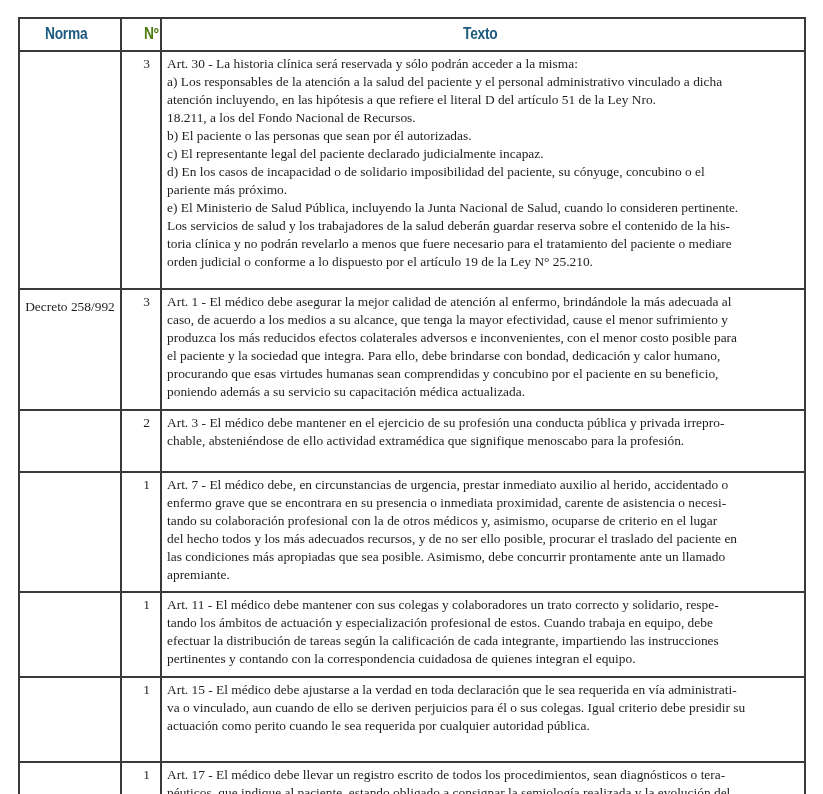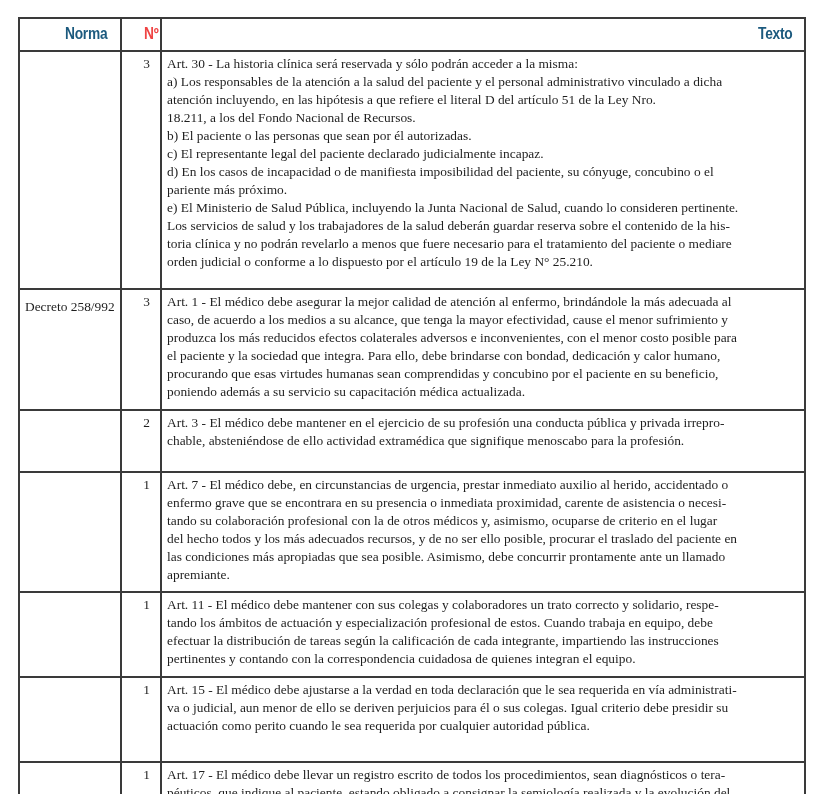--- a/index.html
+++ b/index.html
@@ -24,21 +24,21 @@
     }
     .doc-table th, .doc-table td {
       border: 2px solid #3a3a3a;
       vertical-align: top;
     }
     .doc-table th {
       font-family: "Liberation Sans", sans-serif;
       font-weight: bold;
       font-size: 16px;
       color: #1c5a7e;
-      text-align: right;
+      text-align: center;
       padding: 6px 6px 5px 6px;
       height: 20px;
       letter-spacing: -0.3px;
       transform-origin: left;
     }
     .doc-table th span {
       display: inline-block;
       transform: scaleX(0.86);
       transform-origin: left center;
     }
@@ -46,20 +46,21 @@
     .col-num { width: 40px; }
     .col-texto { width: auto; }
     .doc-table td {
       font-family: "Liberation Serif", serif;
       font-size: 13.4px;
       line-height: 18px;
       color: #1e1e1e;
       padding: 3px 5px 3px 5px;
     }
     td.norma {
+      text-align: center;
       padding-top: 8px;
     }
     td.num {
       text-align: right;
       padding-right: 10px;
     }
     td.texto .line {
       display: block;
       white-space: nowrap;
     }
@@ -76,39 +77,39 @@
 
 <table class="doc-table">
   <colgroup>
     <col class="col-norma">
     <col class="col-num">
     <col class="col-texto">
   </colgroup>
   <thead>
     <tr>
       <th style="color: rgb(28, 90, 126);"><span>Norma</span></th>
-      <th style="color: #ef4444; padding-left: 22px;"><span>Nº</span></th>
+      <th style="color: #4d7c0f; padding-left: 22px;"><span>Nº</span></th>
       <th style="color: rgb(28, 90, 126);"><span>Texto</span></th>
     </tr>
   </thead>
   <tbody>
 
     <tr class="row-a">
       <td class="norma">
         <span class="line"></span>
       </td>
       <td class="num">3</td>
       <td class="texto">
         <span class="line">Art. 30 - La historia clínica será reservada y sólo podrán acceder a la misma:</span>
         <span class="line">a) Los responsables de la atención a la salud del paciente y el personal administrativo vinculado a dicha</span>
         <span class="line">atención incluyendo, en las hipótesis a que refiere el literal D del artículo 51 de la Ley Nro.</span>
         <span class="line">18.211, a los del Fondo Nacional de Recursos.</span>
         <span class="line">b) El paciente o las personas que sean por él autorizadas.</span>
         <span class="line">c) El representante legal del paciente declarado judicialmente incapaz.</span>
-        <span class="line">d) En los casos de incapacidad o de manifiesta imposibilidad del paciente, su cónyuge, concubino o el</span>
+        <span class="line">d) En los casos de incapacidad o de solidario imposibilidad del paciente, su cónyuge, concubino o el</span>
         <span class="line">pariente más próximo.</span>
         <span class="line">e) El Ministerio de Salud Pública, incluyendo la Junta Nacional de Salud, cuando lo consideren pertinente.</span>
         <span class="line">Los servicios de salud y los trabajadores de la salud deberán guardar reserva sobre el contenido de la his-</span>
         <span class="line">toria clínica y no podrán revelarlo a menos que fuere necesario para el tratamiento del paciente o mediare</span>
         <span class="line">orden judicial o conforme a lo dispuesto por el artículo 19 de la Ley N° 25.210.</span>
       </td>
     </tr>
 
     <tr class="row-b">
       <td class="norma">
@@ -157,21 +158,21 @@
         <span class="line">efectuar la distribución de tareas según la calificación de cada integrante, impartiendo las instrucciones</span>
         <span class="line">pertinentes y contando con la correspondencia cuidadosa de quienes integran el equipo.</span>
       </td>
     </tr>
 
     <tr class="row-f">
       <td class="norma"></td>
       <td class="num">1</td>
       <td class="texto">
         <span class="line">Art. 15 - El médico debe ajustarse a la verdad en toda declaración que le sea requerida en vía administrati-</span>
-        <span class="line">va o judicial, aun menor de ello se deriven perjuicios para él o sus colegas. Igual criterio debe presidir su</span>
+        <span class="line">va o vinculado, aun cuando de ello se deriven perjuicios para él o sus colegas. Igual criterio debe presidir su</span>
         <span class="line">actuación como perito cuando le  sea requerida por cualquier autoridad pública.</span>
       </td>
     </tr>
 
     <tr class="row-g">
       <td class="norma"></td>
       <td class="num">1</td>
       <td class="texto">
         <span class="line">Art. 17 - El médico debe llevar un registro escrito de todos los procedimientos, sean diagnósticos o tera-</span>
         <span class="line">péuticos, que indique al paciente, estando obligado a consignar la semiología realizada y la evolución del</span>

